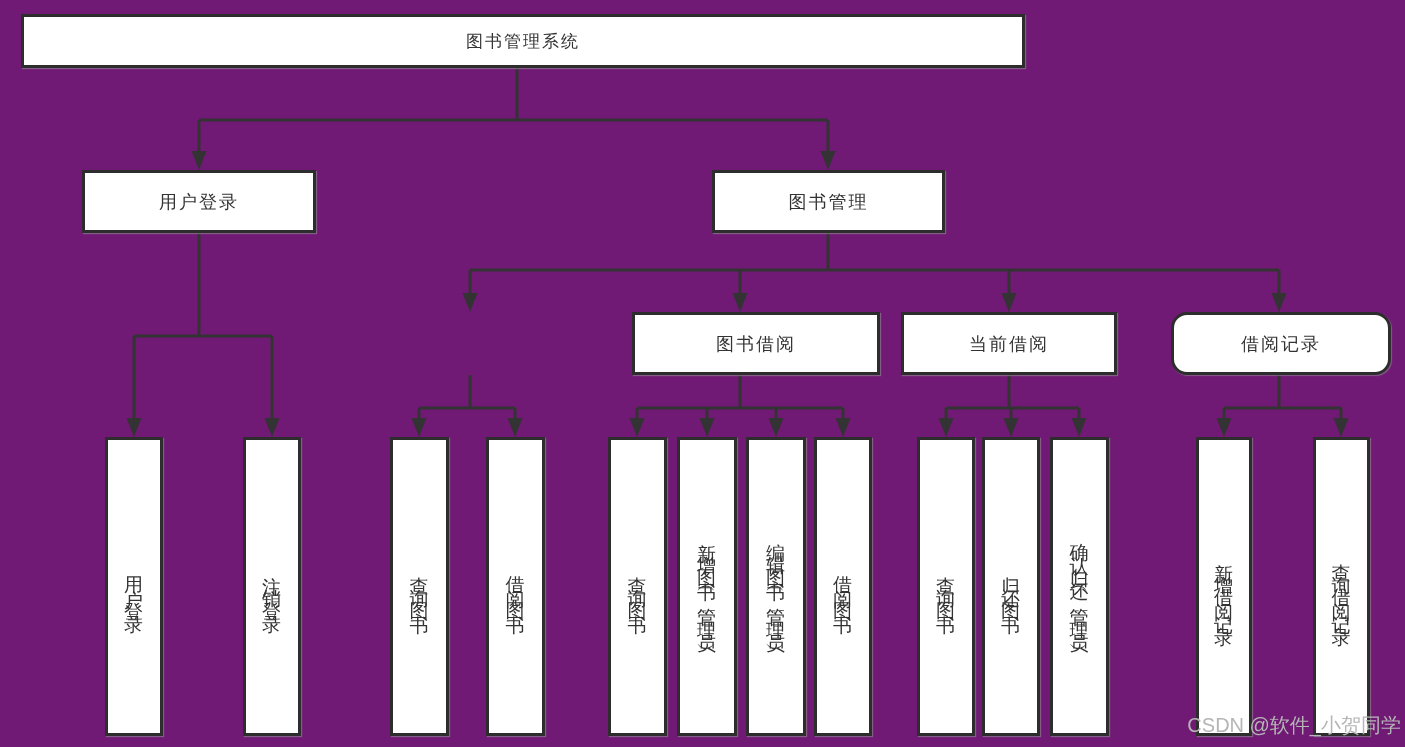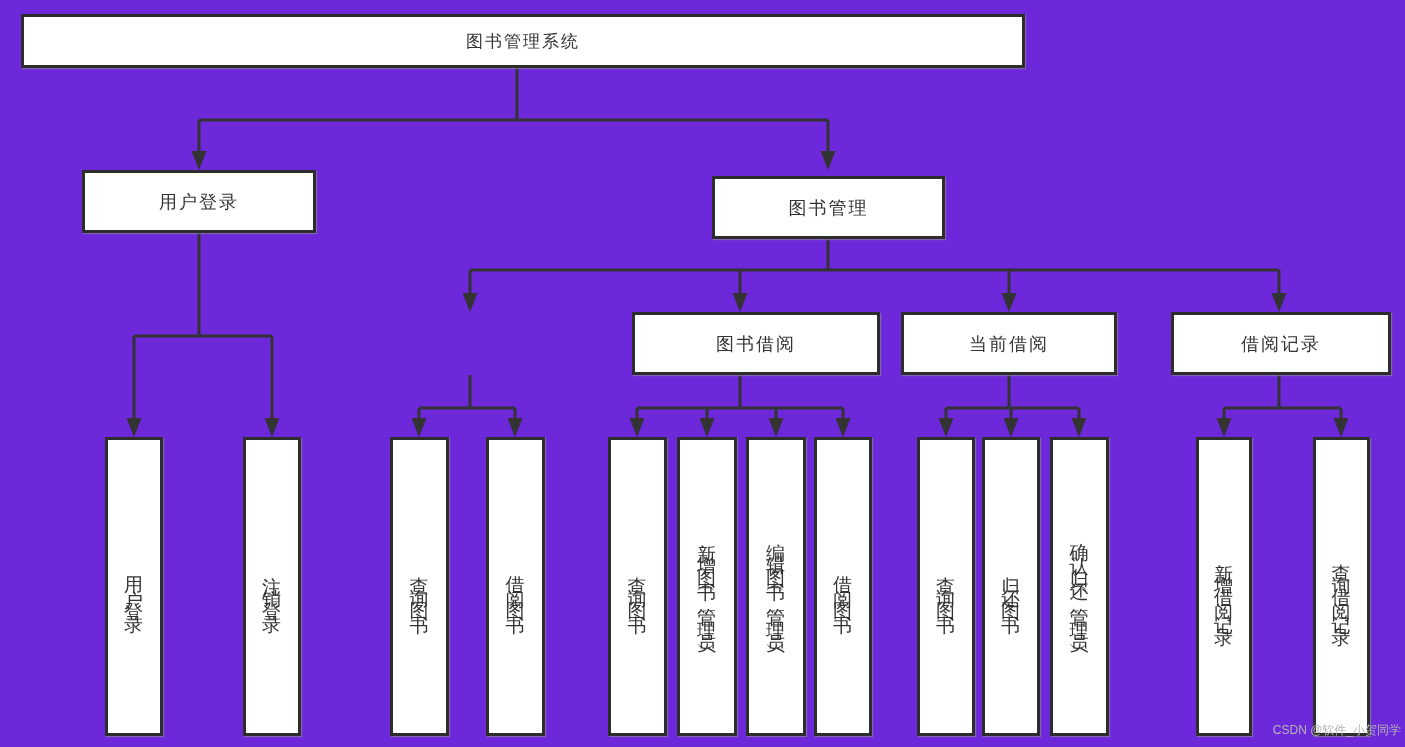--- a/index.html
+++ b/index.html
@@ -1,19 +1,19 @@
 <!DOCTYPE html>
 <html><head>
 <meta charset="utf-8">
 <style>
   html,body{margin:0;padding:0;background:#ffffff;}
   #stage{
     position:relative;
     width:1405px;height:747px;
-    background:#6d28d9;
+    background:#701a75;
     font-family:"Liberation Sans","DejaVu Sans",sans-serif;
     overflow:hidden;
   }
   #connectors{position:absolute;left:0;top:0;z-index:0;}
   .box{
     position:absolute;
     box-sizing:border-box;
     background:#ffffff;
     border:3px solid #2d2d2d;
     box-shadow:1px 1px 1px rgba(150,150,150,0.55);
@@ -30,21 +30,21 @@
   .box.v span{
     writing-mode:vertical-rl;
     text-orientation:mixed;
     font-size:19px;
     letter-spacing:13px;
     line-height:1;
   }
   #watermark{
     position:absolute;
     right:4px;bottom:8px;
-    font-size:12px;
+    font-size:20px;
     color:#b5b5b5;
     z-index:2;
     white-space:nowrap;
   }
 </style>
 </head>
 <body>
 
 <div id="stage">
 
@@ -103,31 +103,31 @@
       <polygon points="1333.5,418 1348.5,418 1341,437" fill="#333333"></polygon>
     </svg>
 
   <div class="box h title" style="left:21px;top:14px;width:1004px;height:54px;">
     <span>图书管理系统</span>
   </div>
 
   <div class="box h" style="left:82px;top:170px;width:234px;height:63px;">
     <span>用户登录</span>
   </div>
-  <div class="box h" style="left:712px;top:176px;width:233px;height:63px;font-family:Liberation Serif, serif;">
+  <div class="box h" style="left:712px;top:170px;width:233px;height:63px;font-family:Liberation Serif, serif;">
     <span>图书管理</span>
   </div>
 
   <div class="box h" style="left:632px;top:312px;width:248px;height:63px;">
     <span>图书借阅</span>
   </div>
   <div class="box h" style="left:901px;top:312px;width:216px;height:63px;">
     <span>当前借阅</span>
   </div>
-  <div class="box h" style="left:1171px;top:312px;width:220px;height:63px;">
+  <div class="box h" style="left:1171px;top:312px;width:220px;height:63px;border-radius:16px;">
     <span>借阅记录</span>
   </div>
 
   <div class="box v" style="left:105px;top:437px;width:58px;height:299px;">
     <span>用户登录</span>
   </div>
   <div class="box v" style="left:243px;top:437px;width:58px;height:299px;">
     <span>注销登录</span>
   </div>
 

